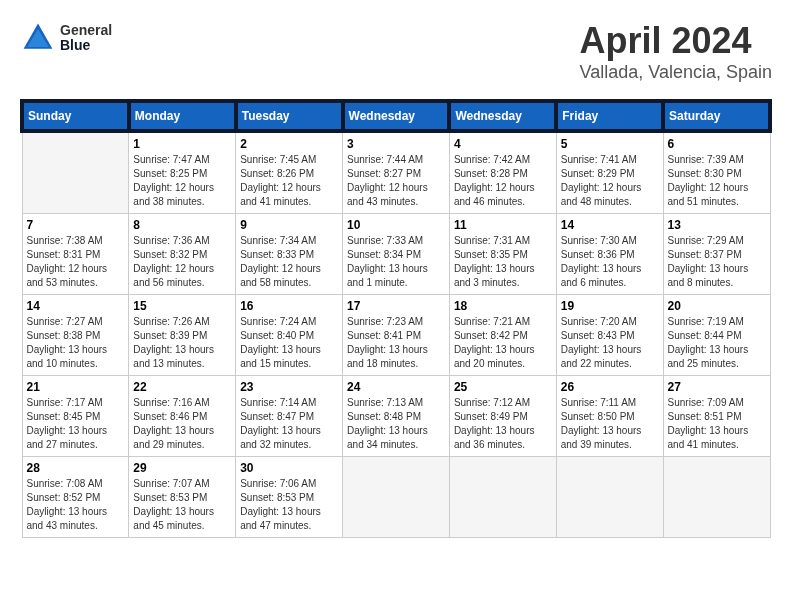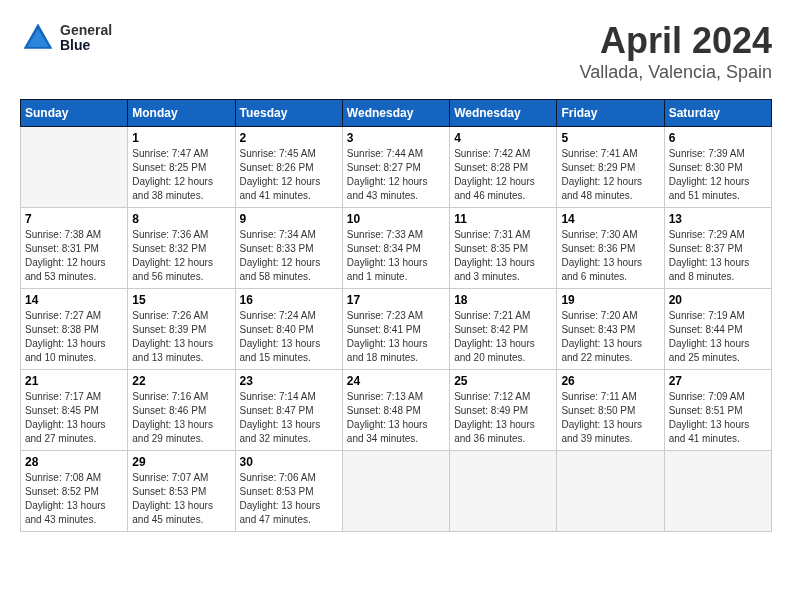--- a/index.html
+++ b/index.html
@@ -28,21 +28,21 @@
       font-weight: bold;
       line-height: 1.1;
     }
     .logo-general { color: #333; }
     .logo-blue { color: #0f172a; }
     .logo-icon {
       width: 36px;
       height: 36px;
     }
     .title-block {
-      text-align: right;
+      text-align: left;
     }
     .month-title {
       font-size: 36px;
       font-weight: bold;
       color: #333;
     }
     .location {
       font-size: 18px;
       color: #555;
     }
@@ -50,21 +50,21 @@
       width: 100%;
       border-collapse: collapse;
       font-size: 11px;
     }
     thead th {
       background-color: #1565c0;
       color: #fff;
       padding: 6px 4px;
       text-align: left;
       font-size: 12px;
-      border: 1px solid #0f172a;
+      border: 4px solid #0f172a;
     }
     tbody td {
       border: 1px solid #ccc;
       vertical-align: top;
       padding: 4px;
       min-width: 100px;
       height: 80px;
     }
     .day-number {
       font-weight: bold;

